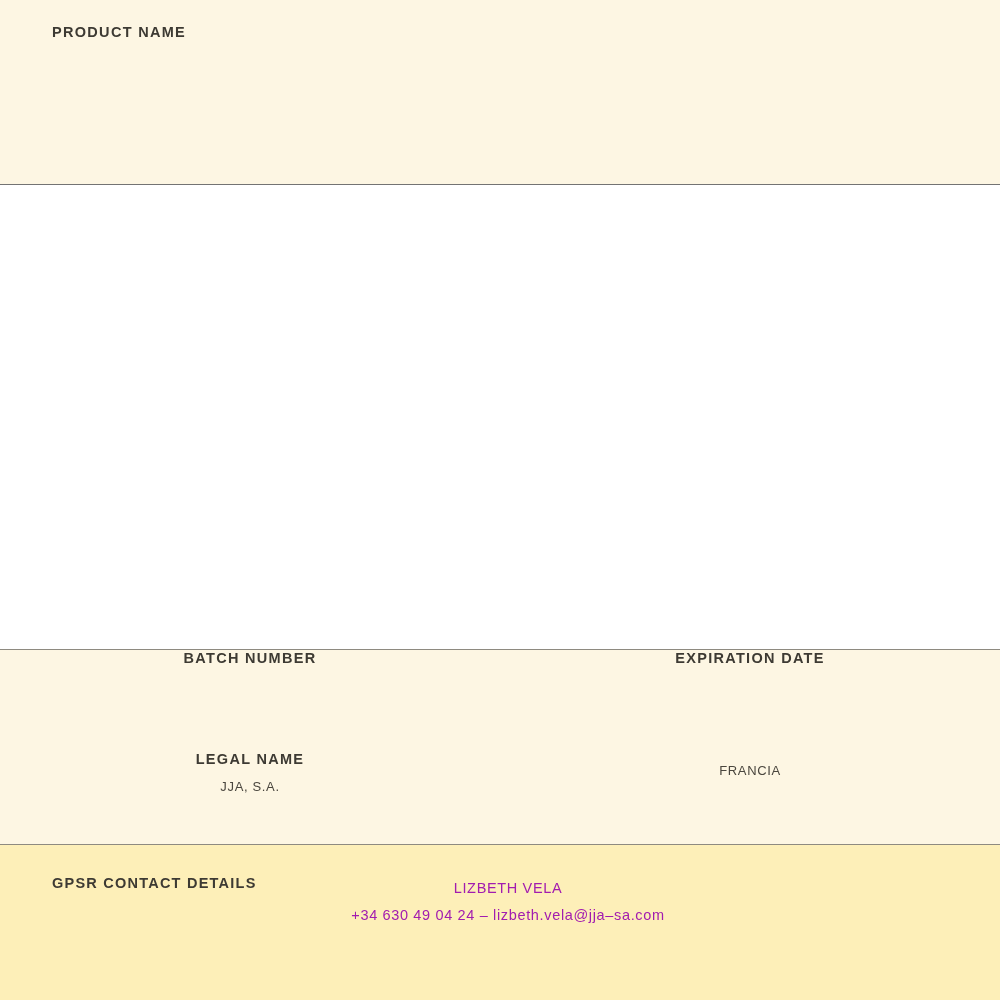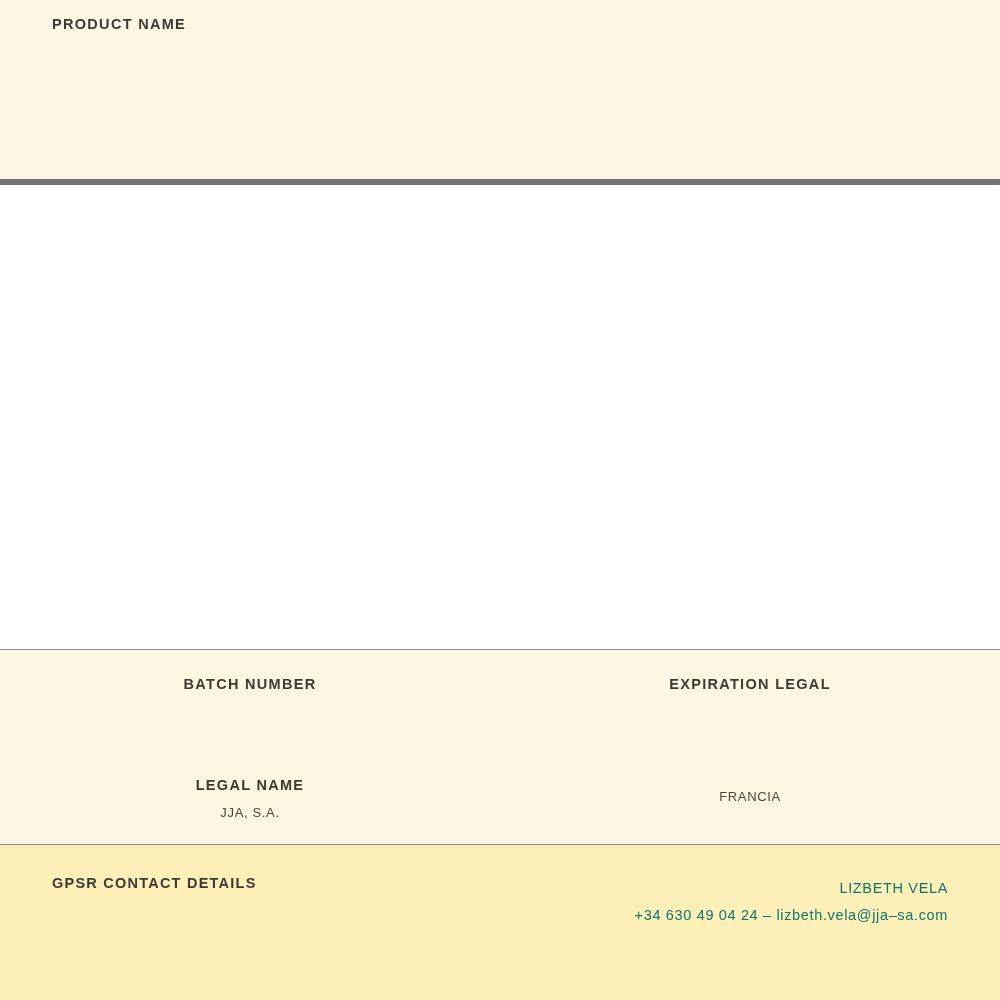--- a/index.html
+++ b/index.html
@@ -18,24 +18,24 @@
     position: relative;
     width: 1000px;
     height: 1000px;
     display: flex;
     flex-direction: column;
   }
 
   
   .header-block {
     background: #fdf6e3;
-    padding: 16px 52px 0 52px;
+    padding: 24px 52px 0 52px;
     box-sizing: border-box;
     height: 185px;
-    border-bottom: 6px solid #737373;
+    border-bottom: 1px solid #737373;
   }
   .field {
     margin-bottom: 26px;
   }
   .field:last-child {
     margin-bottom: 0;
   }
   .field-label {
     font-size: 14.5px;
     font-weight: bold;
@@ -55,21 +55,20 @@
     flex: 1 1 auto;
     border-bottom: 1px solid #8e8a80;
   }
 
   
   .batch-block {
     background: #fdf6e3;
     height: 195px;
     box-sizing: border-box;
     border-bottom: 1px solid #8e8a80;
-    padding-top: 26px;
   }
   .two-col {
     display: flex;
     width: 100%;
   }
   .col {
     flex: 1 1 50%;
     text-align: center;
   }
   .col-label {
@@ -87,37 +86,37 @@
   }
   .row-gap {
     height: 56px;
   }
 
   
   .footer-block {
     background: #fdefb8;
     height: 155px;
     box-sizing: border-box;
-    padding: 30px 52px 0 52px;
+    padding: 30px 36px 0 52px;
     position: relative;
   }
   .footer-title {
     font-size: 14.5px;
     font-weight: bold;
     letter-spacing: 0.085em;
     color: #3d3a33;
     position: absolute;
     left: 52px;
     top: 30px;
   }
   .footer-right {
-    text-align: right;
+    text-align: center;
     font-size: 14.5px;
     letter-spacing: 0.045em;
-    color: #0f766e;
+    color: #a21caf;
     line-height: 27px;
   }
   .footer-right div {
     white-space: nowrap;
   }
 </style>
 </head>
 <body>
 
 <div class="sheet">
@@ -130,21 +129,21 @@
 
   <div class="blank-area"></div>
 
   <div class="batch-block">
     <div class="two-col">
       <div class="col">
         <div class="col-label">BATCH NUMBER</div>
         <div class="col-value"></div>
       </div>
       <div class="col">
-        <div class="col-label">EXPIRATION LEGAL</div>
+        <div class="col-label">EXPIRATION DATE</div>
         <div class="col-value"></div>
       </div>
     </div>
     <div class="row-gap"></div>
     <div class="two-col">
       <div class="col">
         <div class="col-label">LEGAL NAME</div>
         <div class="col-value">JJA, S.A.</div>
       </div>
       <div class="col">

